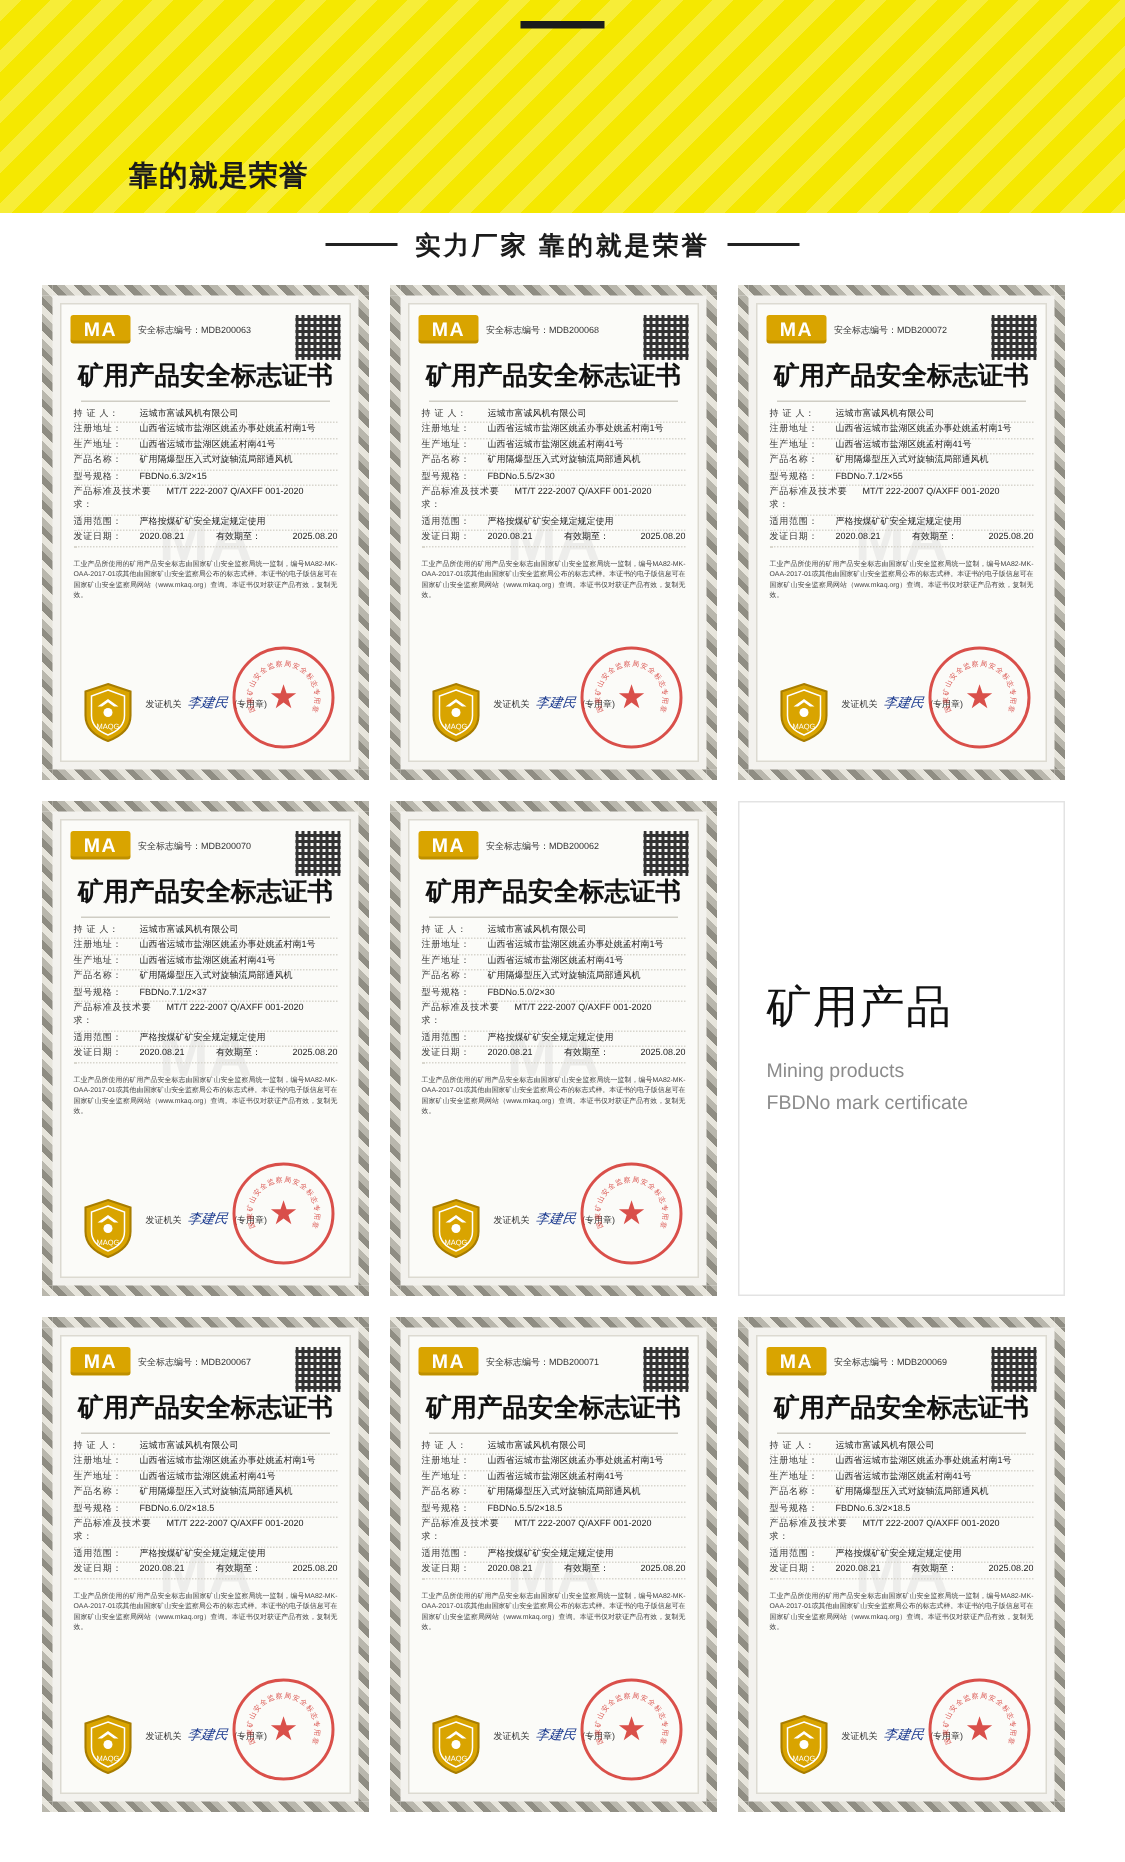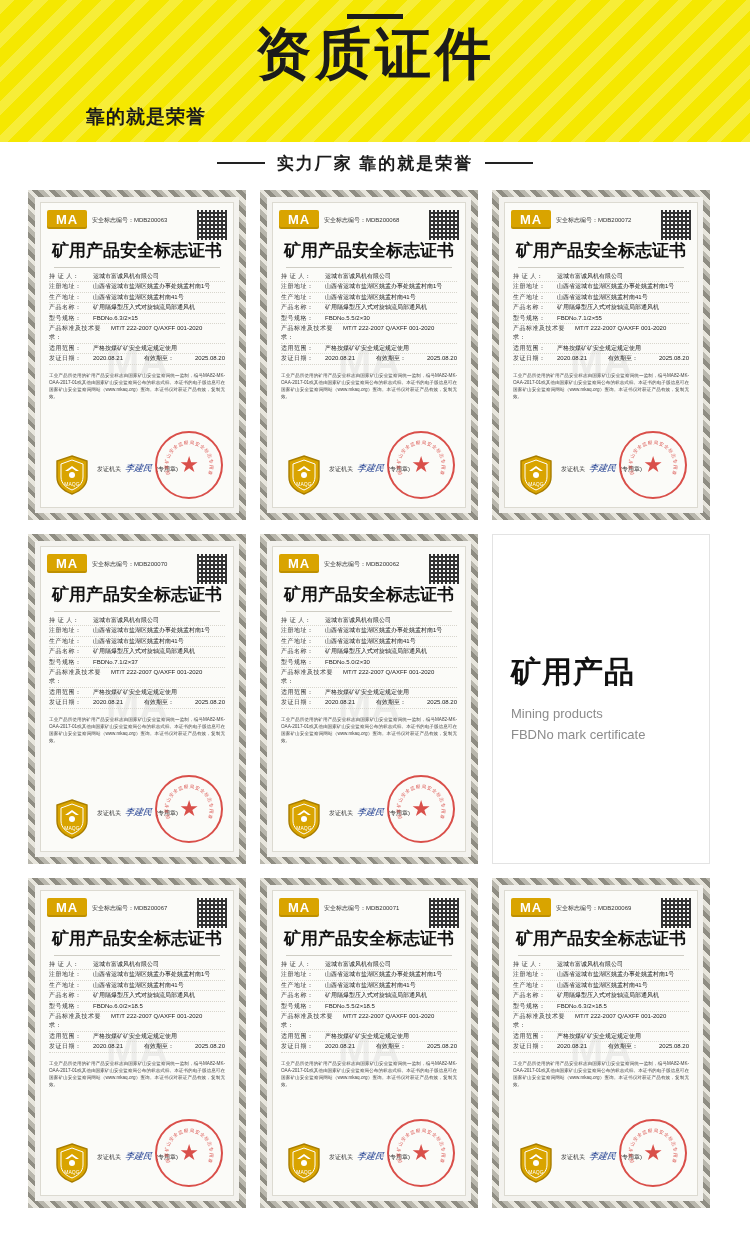--- a/index.html
+++ b/index.html
@@ -144,34 +144,33 @@
     transform-origin:0 0;
     white-space:nowrap;
   }
   
   .promo{
     width:100%;height:100%;box-sizing:border-box;background:#fff;
     border:1px solid #e3e3e3;
     display:flex;flex-direction:column;justify-content:center;
     padding:0 18px;
   }
-  .promo-cn1{font-size:30px;font-weight:bold;color:#111;letter-spacing:1px;line-height:38px;
+  .promo-cn1{font-size:30px;font-weight:normal;color:#111;letter-spacing:1px;line-height:38px;
     font-family:"DejaVu Sans","Liberation Sans",sans-serif;}
   .promo-cn2{font-size:19px;font-weight:bold;color:#111;letter-spacing:0.5px;margin-top:4px;
     font-family:"DejaVu Sans","Liberation Sans",sans-serif;}
   .promo-en{margin-top:12px;font-size:13px;color:#8c8c8c;line-height:21px;}
 </style>
 </head>
 <body>
 
 <div class="banner">
   <div class="stripes"></div>
   <div class="banner-inner">
     <div class="top-dash"></div>
-    <div class="banner-title">资质证件</div>
     <div class="sub-left">靠的就是荣誉</div>
   </div>
 </div>
 
 <div class="strap">
   <span class="line"></span>
   <span class="txt">实力厂家  靠的就是荣誉</span>
   <span class="line"></span>
 </div>
 

